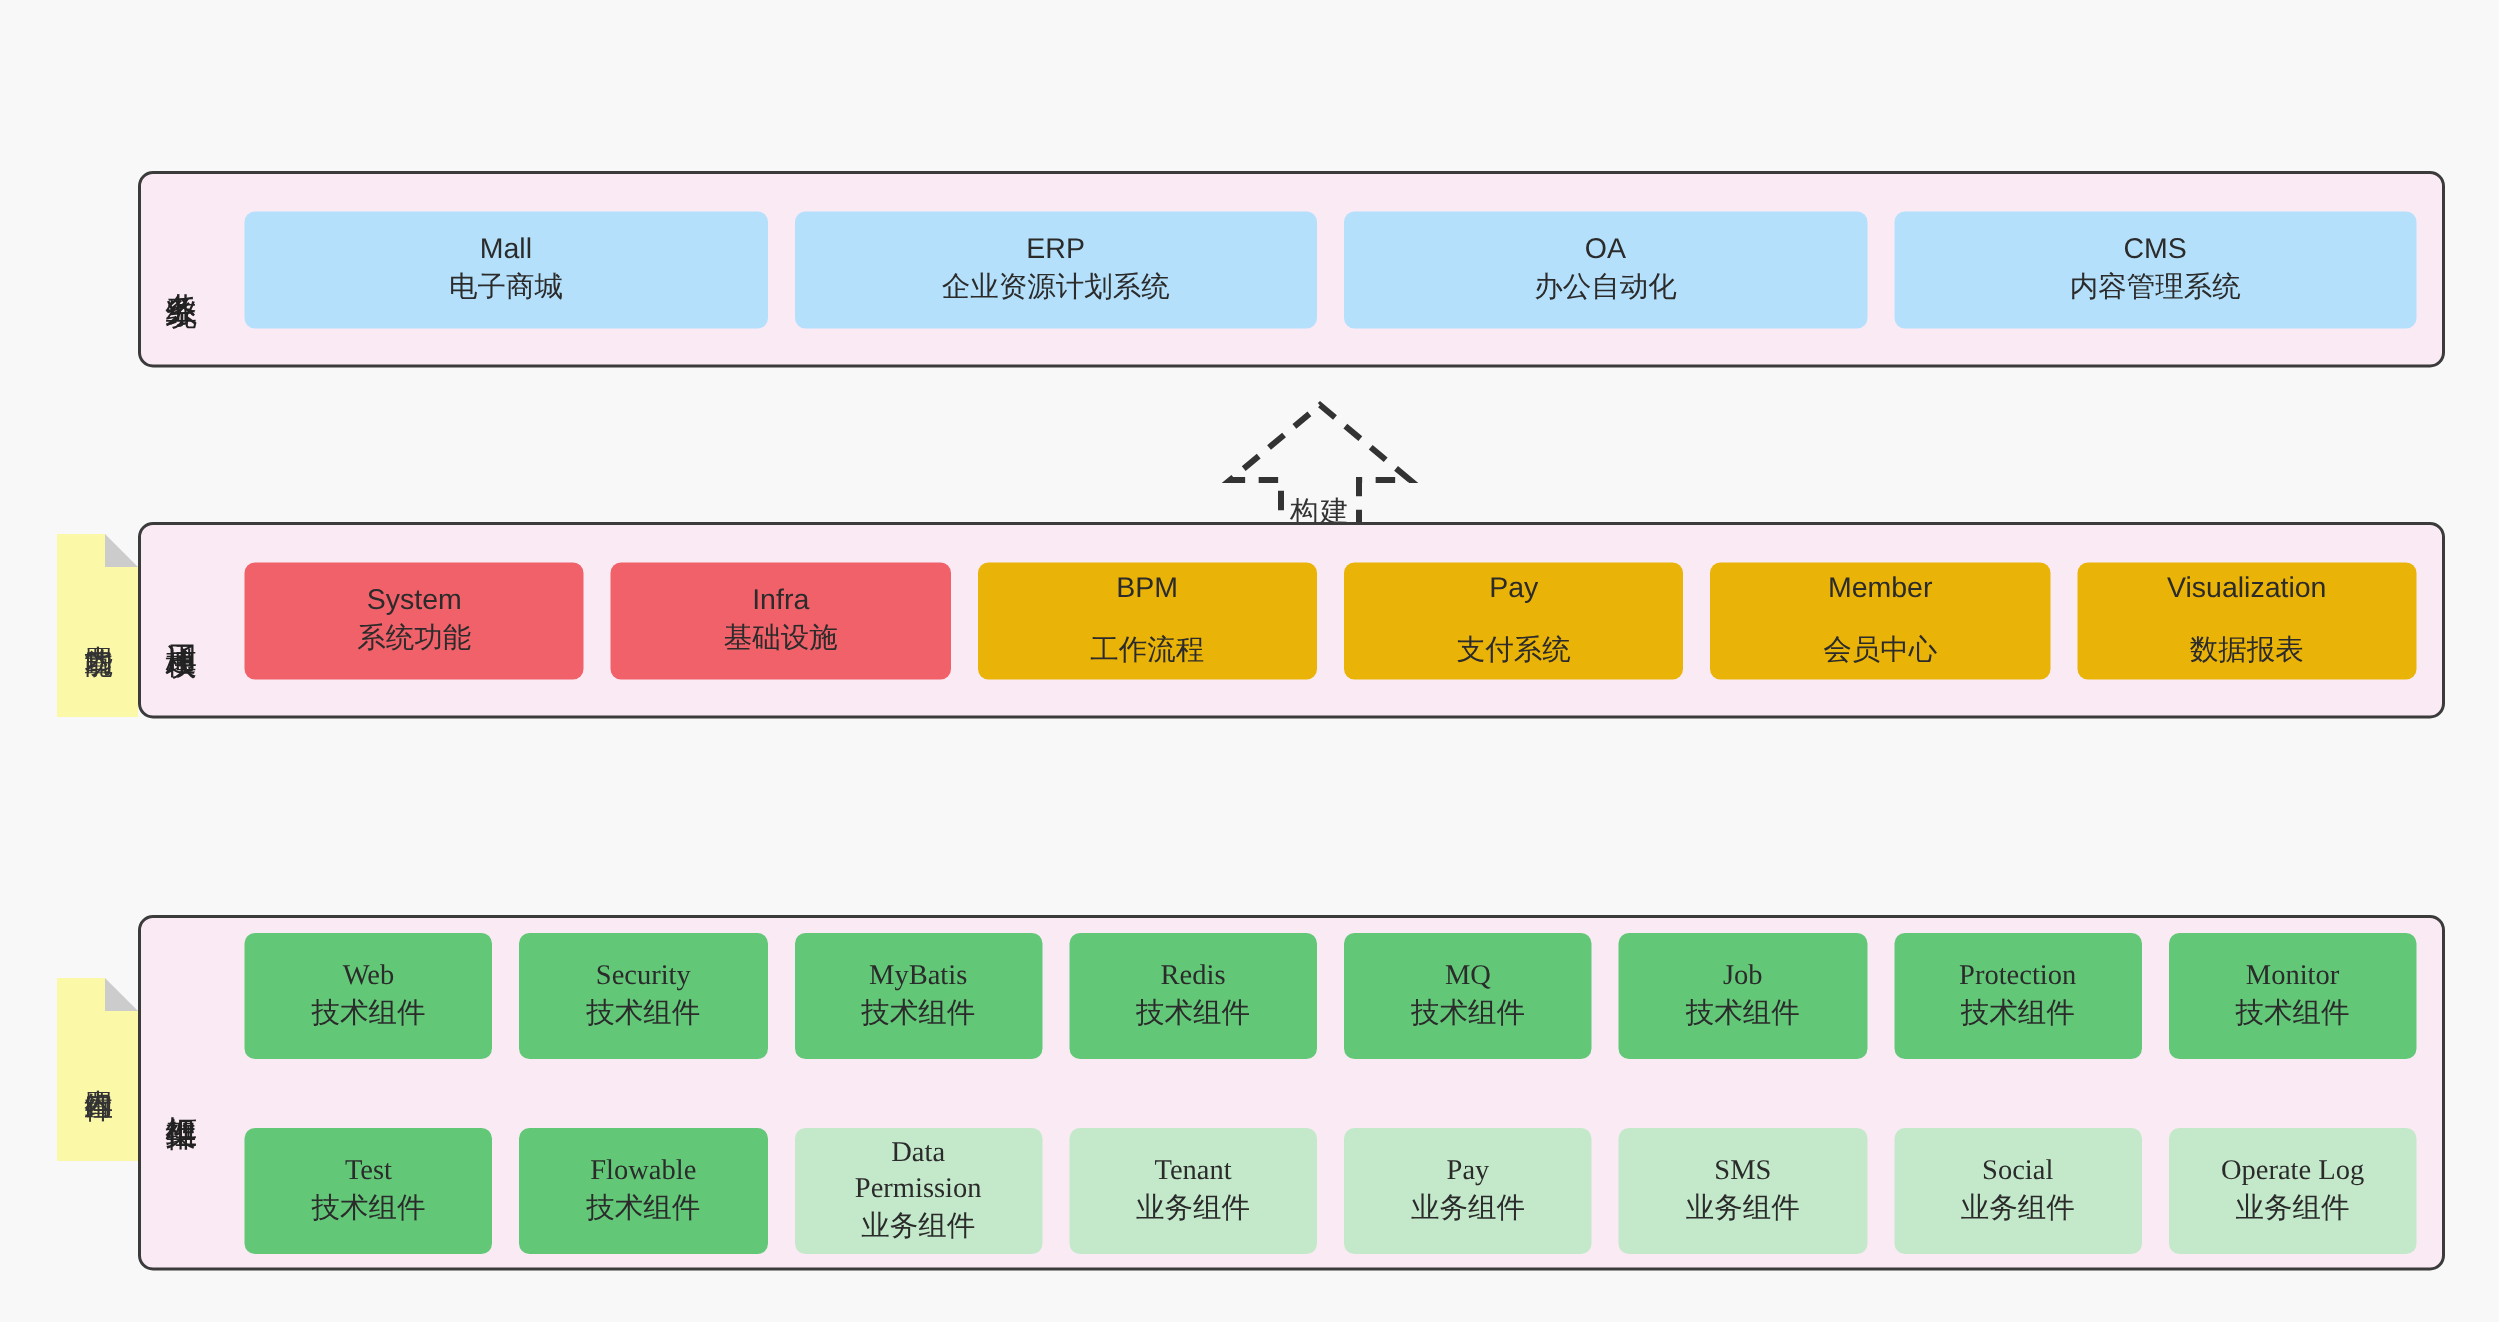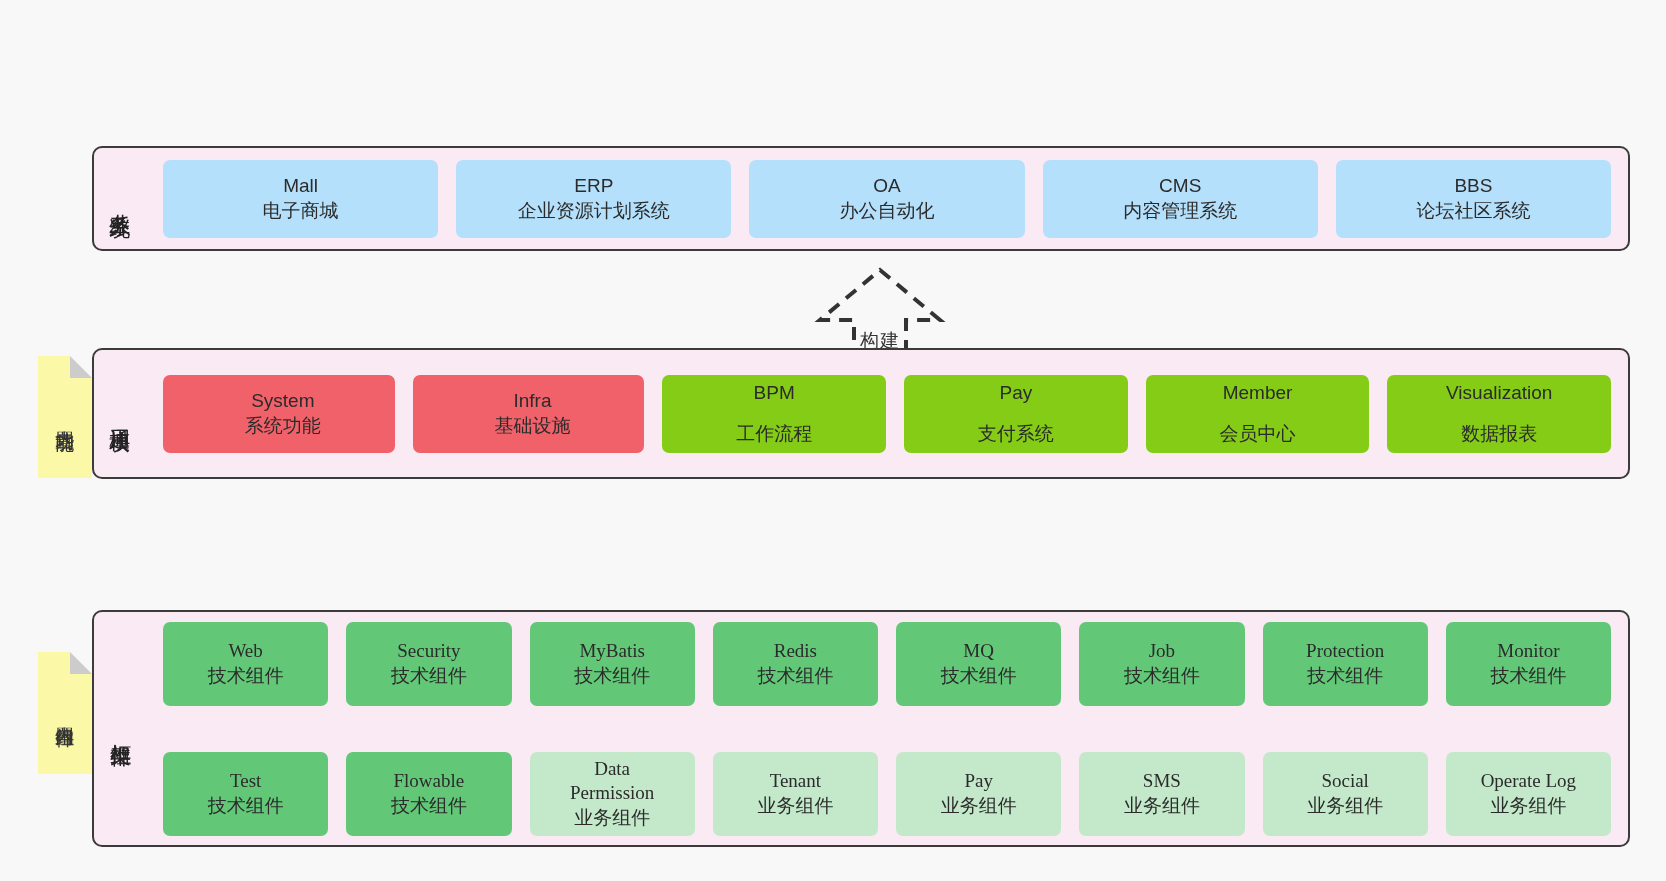--- a/index.html
+++ b/index.html
@@ -65,22 +65,22 @@
     text-align: center;
     color: #2b2b2b;
     font-size: 19px;
     line-height: 1.28;
     padding: 6px 4px;
   }
   .node .en { white-space: normal; }
   .node .cn { white-space: nowrap; }
 
   .node.blue       { background: #b5e0fb; }
-  .node.red        { background: #f1616a; padding-left: 12px; }
-  .node.pink       { background: #84cc16; gap: 16px; }
+  .node.red        { background: #f1616a; }
+  .node.pink       { background: #eab308; gap: 16px; }
   .node.green      { background: #62c878; }
   .node.lightgreen { background: #c3e9ca; }
 
   
   .sticky {
     position: absolute;
     background: #fbf8a8;
     width: 54px;
     display: flex;
     align-items: center;
@@ -121,43 +121,39 @@
     letter-spacing: 1px;
     pointer-events: none;
     margin-top: 28px;
   }
 </style>
 </head>
 <body>
 
 <div id="canvas">
 
-  <div class="layer" style="left:92px; top:114px; width:1538px; height:105px;margin-top:32px;">
+  <div class="layer" style="left:92px; top:114px; width:1538px; height:131px;">
     <div class="layer-title">业务系统</div>
     <div class="layer-body">
       <div class="row" style="height:78px;">
         <div class="node blue">
           <span class="en">Mall</span>
           <span class="cn">电子商城</span>
         </div>
         <div class="node blue">
           <span class="en">ERP</span>
           <span class="cn">企业资源计划系统</span>
         </div>
         <div class="node blue">
           <span class="en">OA</span>
           <span class="cn">办公自动化</span>
         </div>
         <div class="node blue">
           <span class="en">CMS</span>
           <span class="cn">内容管理系统</span>
-        </div>
-        <div class="node blue">
-          <span class="en">BBS</span>
-          <span class="cn">论坛社区系统</span>
         </div>
       </div>
     </div>
   </div>
 
   <div class="arrow-wrap" style="left:790px; top:262px;">
     <svg width="180" height="100" viewBox="0 0 180 100">
       <path d="M 90 8 L 150 58 L 116 58 L 116 96 L 64 96 L 64 58 L 30 58 Z" fill="none" stroke="#333333" stroke-width="4" stroke-dasharray="13 9" stroke-linejoin="miter"></path>
     </svg>
     <div class="arrow-label">构建</div>

